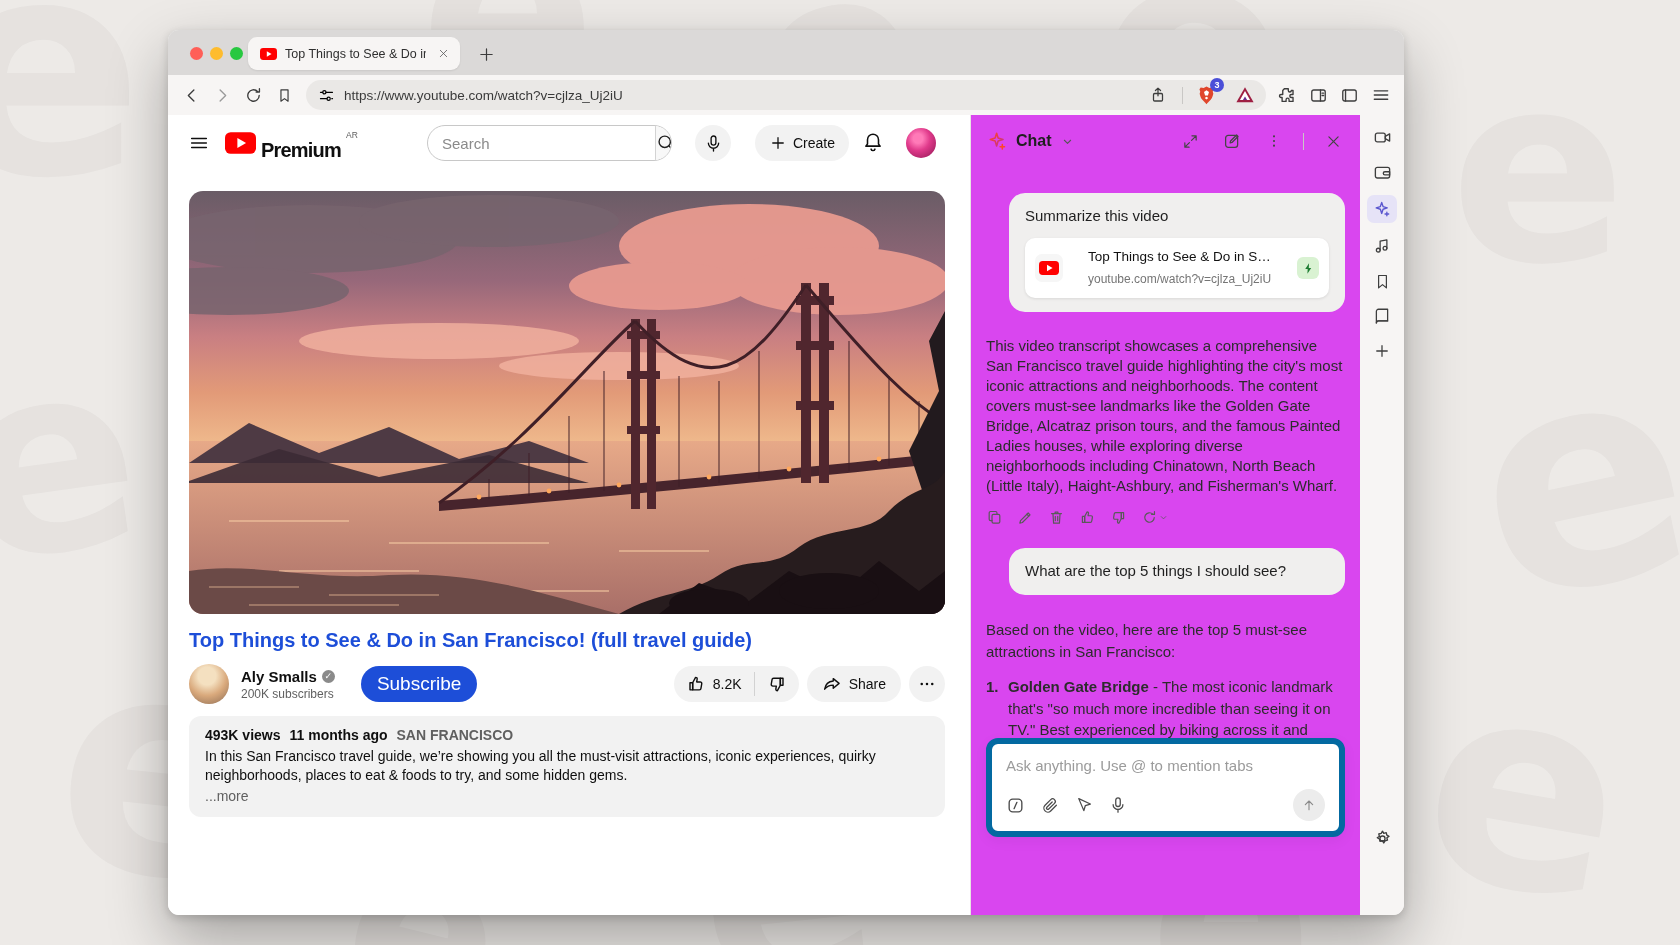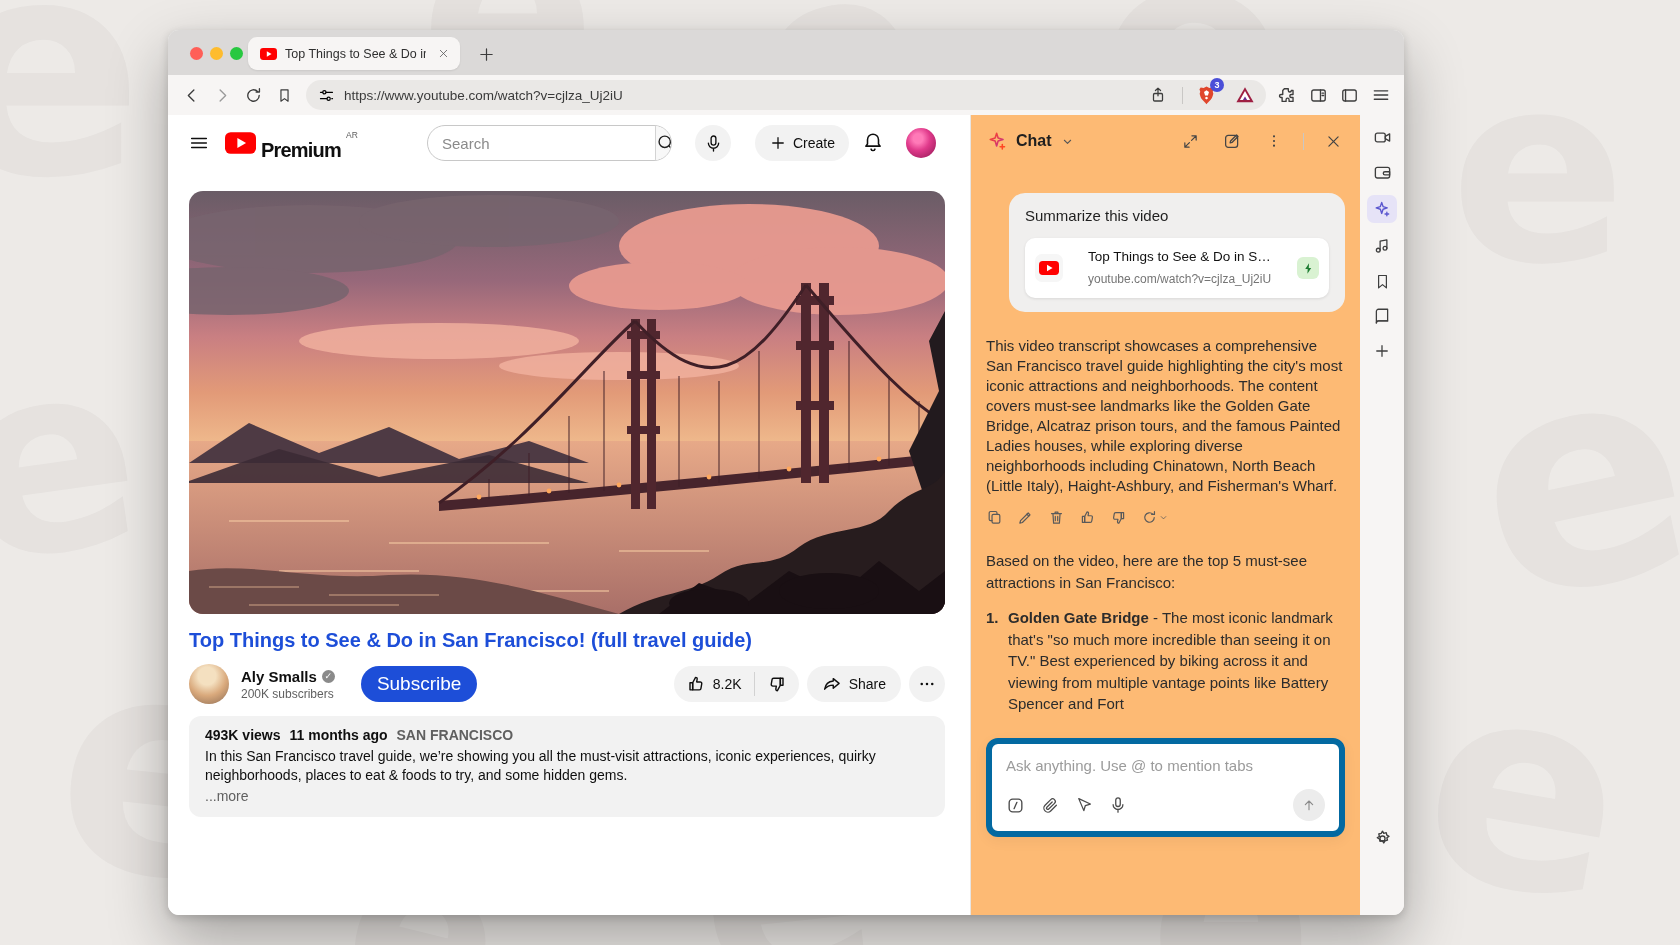--- a/index.html
+++ b/index.html
@@ -32,21 +32,21 @@
   .urlbar { flex:1; height:30px; background:#eae8e6; border-radius:15px; margin:0 6px; display:flex; align-items:center; padding:0 6px 0 12px; gap:9px; min-width:0; }
   .url-text { flex:1; font-size:13.5px; color:#3a3a3a; white-space:nowrap; overflow:hidden; }
   .sep { width:1px; height:17px; background:#c9c7c5; flex:none; }
   .shield-wrap { position:relative; width:28px; height:28px; display:flex; align-items:center; justify-content:center; }
   .badge { position:absolute; top:-3px; right:-4px; min-width:14px; height:14px; border-radius:7px; background:#4b4fd8; color:#fff;
            font-size:9px; font-weight:bold; display:flex; align-items:center; justify-content:center; padding:0 3px; }
 
   
   .content { flex:1; display:flex; min-height:0; }
   .yt { width:802px; background:#fff; position:relative; flex:none; overflow:hidden; }
-  .chatpanel { width:390px; background:#fdba74; border-left:1px solid #e7e5e3; position:relative; flex:none; }
+  .chatpanel { width:390px; background:#d946ef; border-left:1px solid #e7e5e3; position:relative; flex:none; }
   .rail { flex:1; background:#f7f5f4; position:relative; display:flex; flex-direction:column; align-items:center; padding-top:10px; gap:11px; }
   .rail-btn { width:30px; height:24px; display:flex; align-items:center; justify-content:center; color:#3e3e3e; }
   .rail-btn.active { background:#e6e3f7; border-radius:7px; color:#5b57cf; width:30px; height:28px; }
   .rail-gear { position:absolute; bottom:64px; left:7px; width:30px; height:26px; display:flex; align-items:center; justify-content:center; color:#3e3e3e; }
 
   
   .yt-header { position:absolute; top:0; left:0; right:0; height:56px; }
   .yt-burger { position:absolute; left:20px; top:17px; color:#0f0f0f; }
   .yt-logo { position:absolute; left:57px; top:17px; display:flex; align-items:flex-start; gap:5px; }
   .yt-wordmark { font-size:20px; font-weight:bold; letter-spacing:-0.8px; color:#0f0f0f; line-height:22px;margin-top:7px; }
@@ -551,20 +551,23 @@
             <svg width="17" height="17" viewBox="0 0 24 24" class="icn" stroke-width="1.6">
                 <path d="M18.7 12a6.7 6.7 0 1 1-2-4.8"></path>
                 <path d="M19 3.8v3.9h-3.9"></path>
               </svg>
             <svg width="11" height="11" viewBox="0 0 24 24" class="icn" stroke-width="2.2">
                 <path d="M7 10l5 5 5-5"></path>
               </svg>
           </div>
         </div>
 
+        <div class="bubble q">
+          <div>What are the top 5 things I should see?</div>
+        </div>
 
         <div class="ai-answer">
           <div>Based on the video, here are the top 5 must-see attractions in San Francisco:</div>
           <div class="listrow">
             <div class="li-num">1.</div>
             <div class="li-body">
               <b>Golden Gate Bridge</b>
               <span>- The most iconic landmark that's "so much more incredible than seeing it on TV." Best experienced by biking across it and viewing from multiple vantage points like Battery Spencer and Fort</span>
             </div>
           </div>

